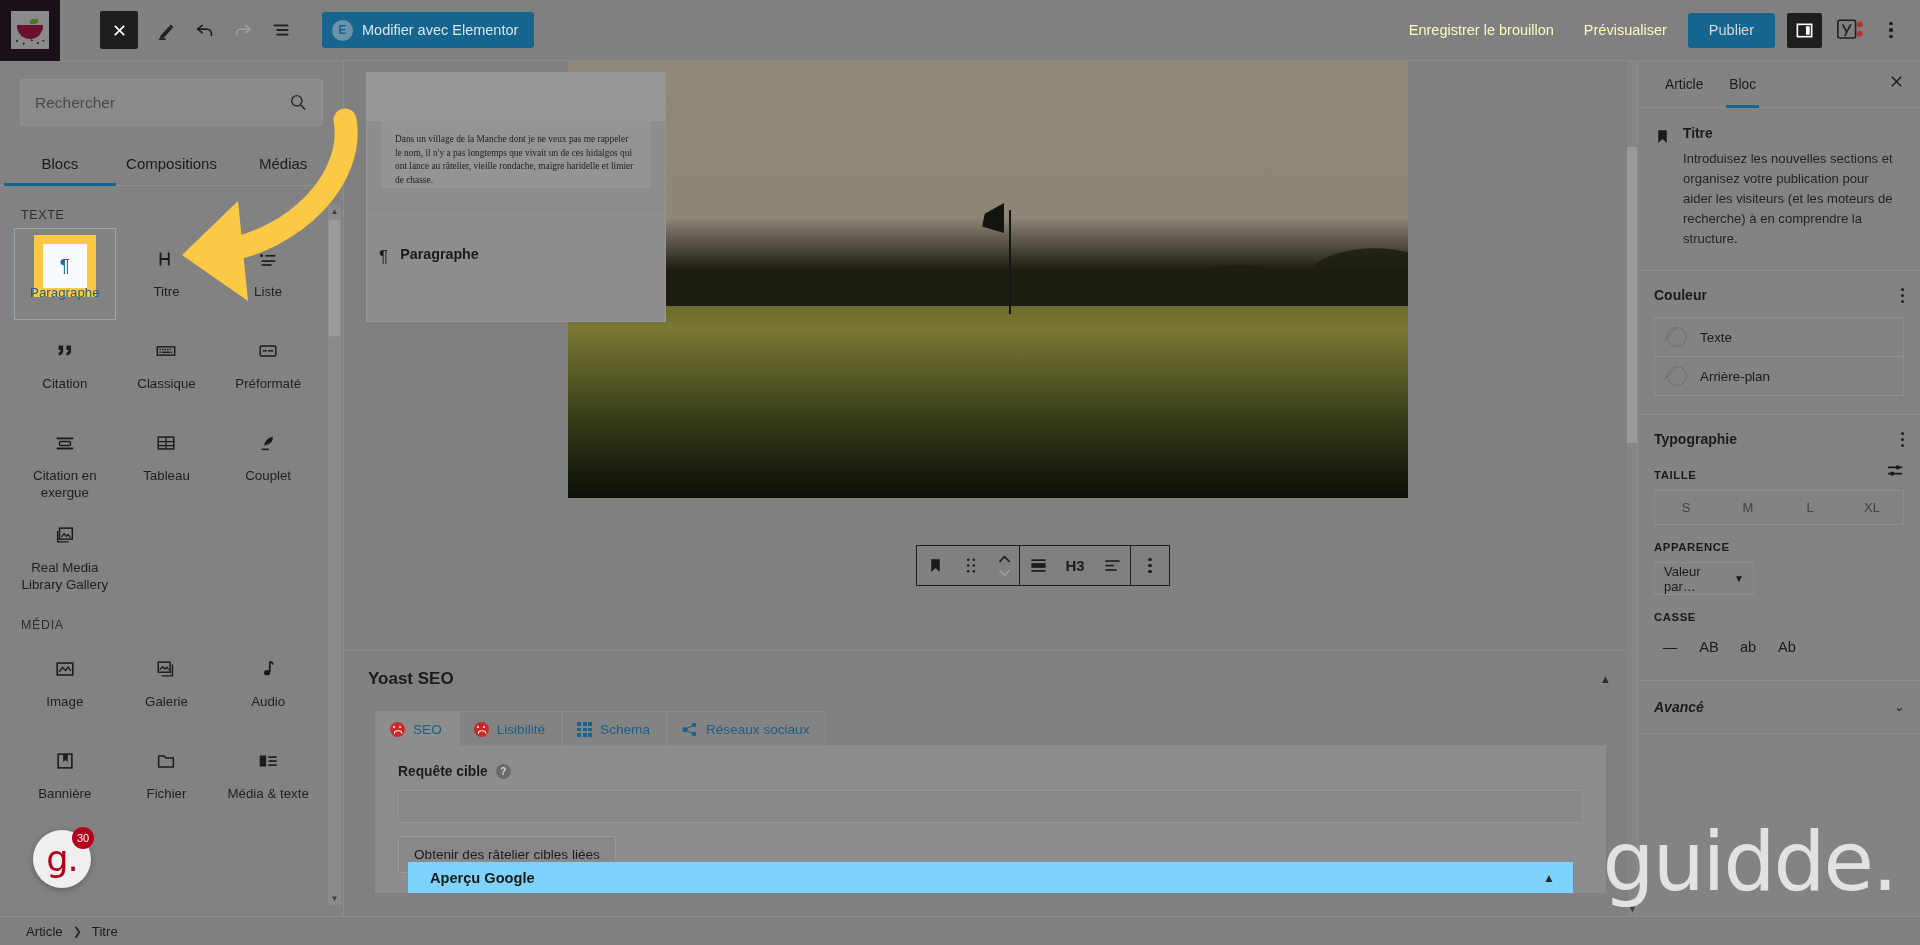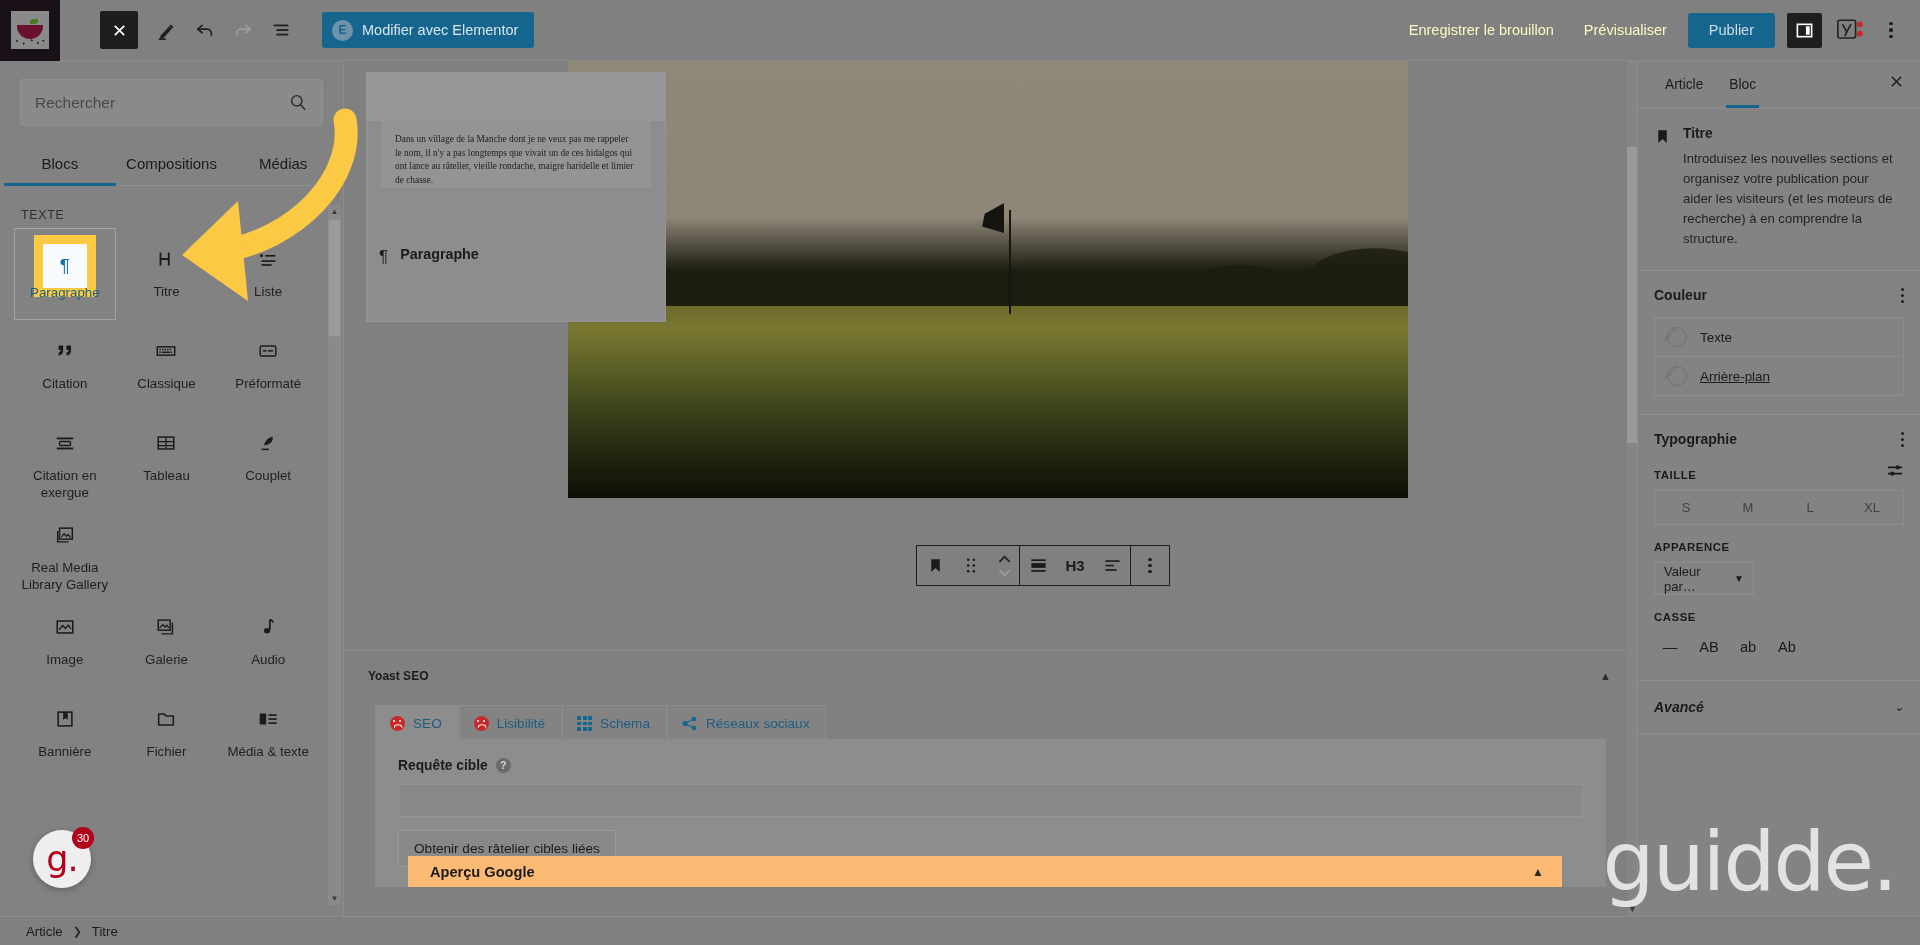--- a/index.html
+++ b/index.html
@@ -421,21 +421,21 @@
     position: absolute;
     left: 0px; top: 589px;
     width: 1293px; height: 266px;
     background: #808080;
     border-top: 1px solid #8d8d8d;
   }
   .yoast-head {
     display: flex; align-items: center;
     padding: 18px 26px 0 24px;
   }
-  .yoast-title { font-size: 12px; font-weight: bold; color: #1b1b1b; }
+  .yoast-title { font-size: 17px; font-weight: bold; color: #1b1b1b; }
   .yoast-collapse { margin-left: auto; font-size: 11px; color: #2a2a2a; cursor: pointer; }
 
   .yoast-tabs {
     display: flex;
     margin: 21px 0 0 31px;
     align-items: flex-end;
   }
   .ytab {
     display: flex; align-items: center; gap: 8px;
     padding: 10px 16px 9px 14px;
@@ -506,24 +506,24 @@
     border: 1px solid #9a9a9a;
     color: #1b1b1b;
     font-size: 13.6px;
     padding: 0 15px;
     cursor: pointer;
     border-radius: 2px;
     font-family: "Liberation Sans", sans-serif;
   }
   .google-preview {
     position: absolute;
-    left: 31px; right: 42px; bottom: -1px;
+    left: 31px; right: 31px; bottom: -1px;
     border: 1px solid #8b8b8b;
     border-bottom: none;
-    background: #fdba74;
+    background: #7dd3fc;
     height: 32px;
     display: flex; align-items: center;
     padding: 0 18px 0 22px;
   }
   .gp-title { font-size: 14.6px; font-weight: bold; color: #1b1b1b; }
   .gp-caret { margin-left: auto; font-size: 12px; color: #2a2a2a; cursor: pointer; }
 
   
   .rsidebar {
     position: absolute;
@@ -571,21 +571,21 @@
     margin-bottom: 14px;
   }
   .rs-sec-head .dot3 { margin-left: auto; cursor: pointer; }
   .color-list { border: 1px solid #8e8e8e; }
   .color-row {
     display: flex; align-items: center; gap: 13px;
     padding: 9px 12px;
     font-size: 13.4px; color: #1b1b1b;
     cursor: pointer;
   }
-  .color-row + .color-row { border-top: 1px solid #8e8e8e; text-decoration: underline; }
+  .color-row + .color-row { border-top: 1px solid #8e8e8e; }
   .swatch-empty {
     width: 20px; height: 20px; border-radius: 50%;
     border: 1px solid #6f6f6f;
     position: relative;
   }
   .swatch-empty::after {
     content: ""; position: absolute; left: 50%; top: -1px;
     width: 1px; height: 20px; background: #6f6f6f;
     transform: rotate(45deg); transform-origin: top center;
   }
@@ -899,20 +899,21 @@
             <svg width="22" height="22" viewBox="0 0 24 24">
               <rect x="6" y="4.5" width="14" height="12" stroke="#1b1b1b" stroke-width="1.6" fill="none"></rect>
               <path d="M8 14 L11 10.5 L13.5 13.5 L15.5 11.5 L18 15" stroke="#1b1b1b" stroke-width="1.4" fill="none"></path>
               <path d="M4 7.5 V19.5 H16" stroke="#1b1b1b" stroke-width="1.6" fill="none"></path>
             </svg>
           </div>
           <div class="bl">Real Media Library Gallery</div>
         </div>
       </div>
 
+      <div class="section-label">MÉDIA</div>
       <div class="block-grid">
 
         <div class="block-cell">
           <div class="bi">
             <svg width="22" height="22" viewBox="0 0 24 24">
               <rect x="3.5" y="5.5" width="17" height="13" stroke="#1b1b1b" stroke-width="1.7" fill="none"></rect>
               <path d="M5.5 15 L9.5 10.5 L12.5 13.5 L15.5 10 L18.5 14" stroke="#1b1b1b" stroke-width="1.5" fill="none"></path>
             </svg>
           </div>
           <div class="bl">Image</div>

